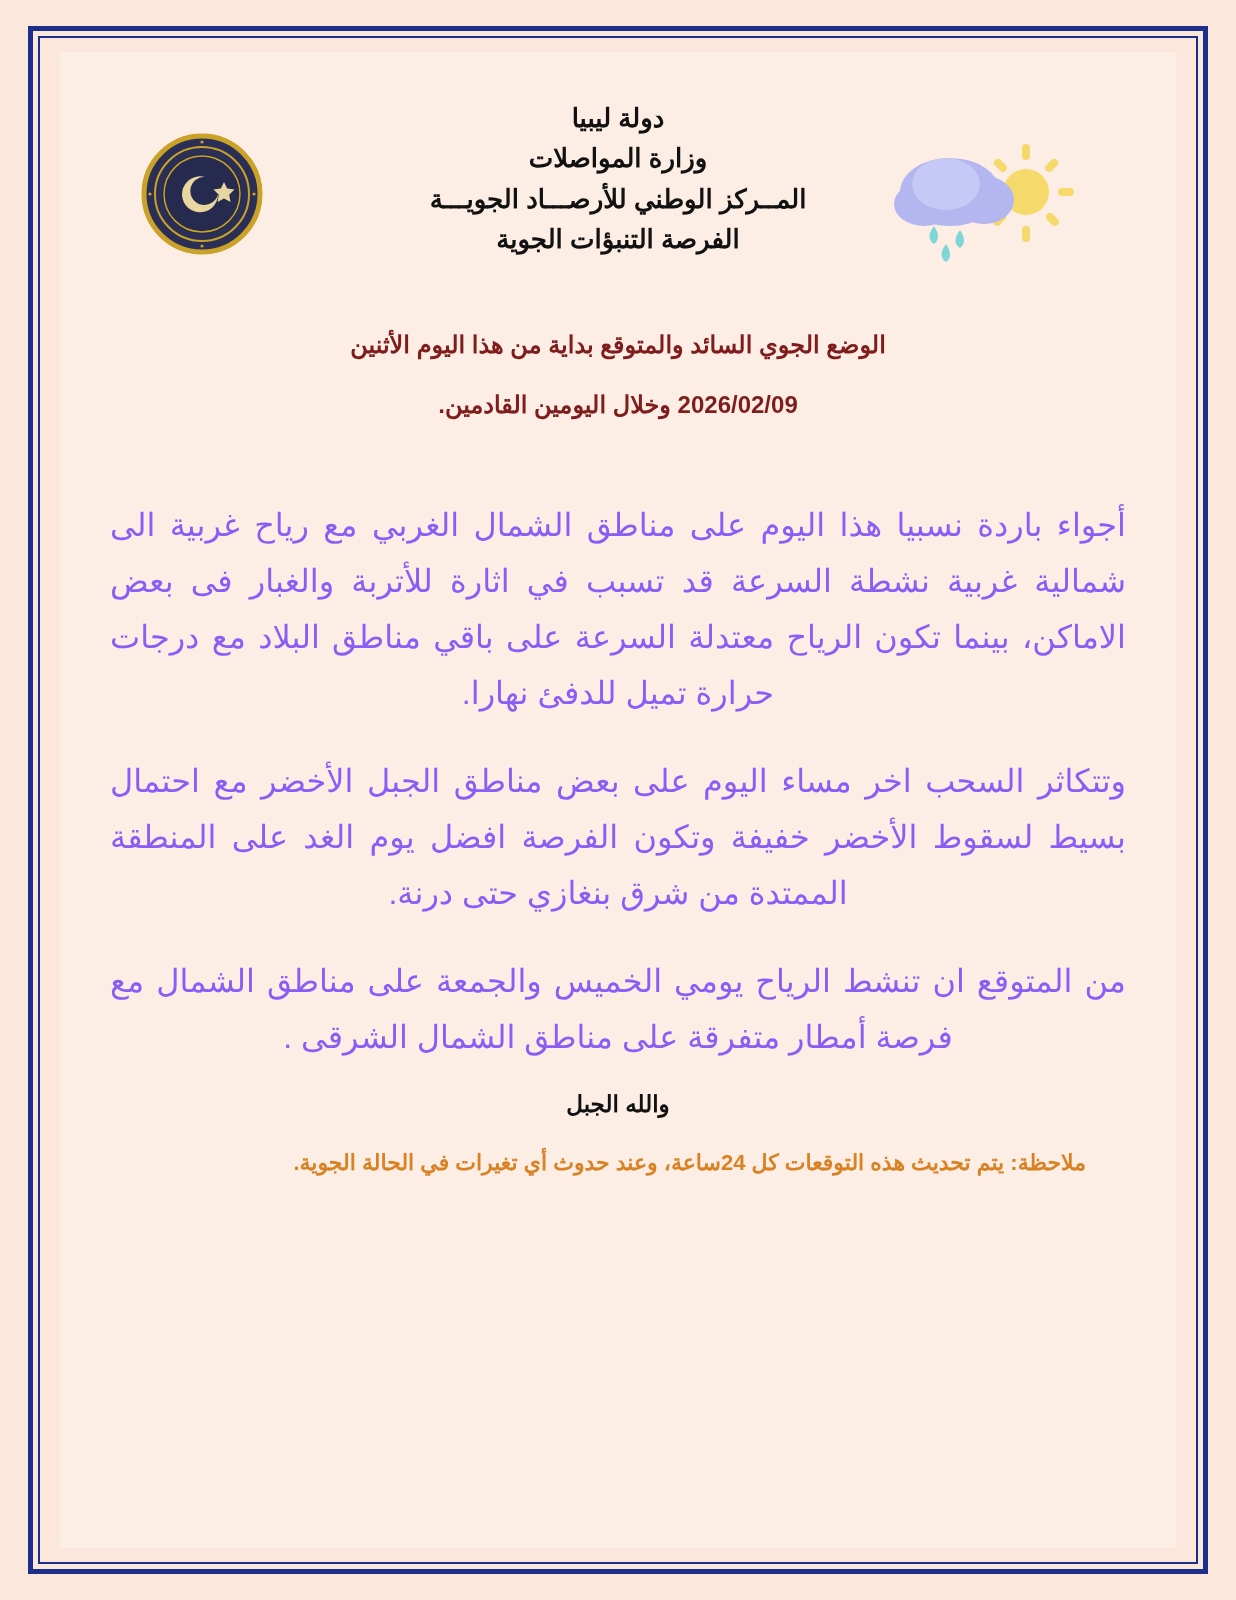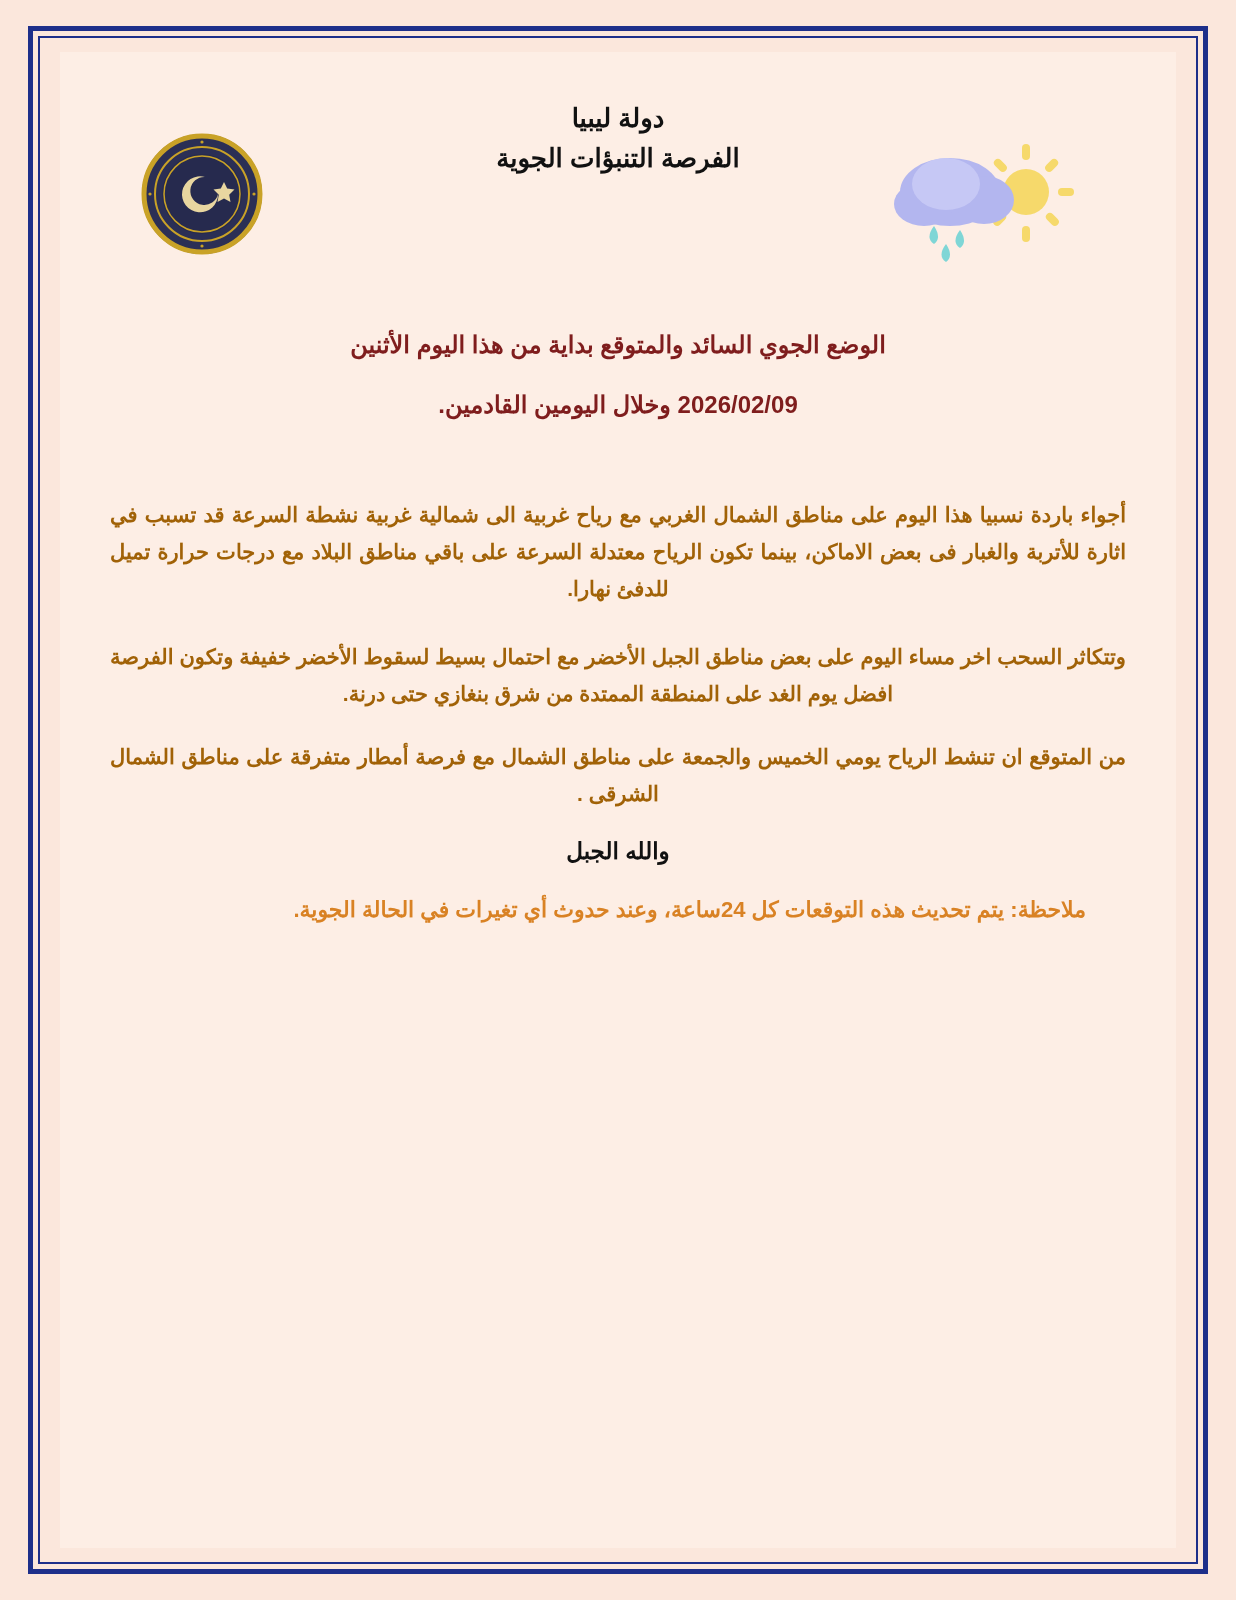--- a/index.html
+++ b/index.html
@@ -96,23 +96,23 @@
     font-weight: bold;
     color: #7f1d1d;
     line-height: 2.5;
   }
 
   .body-text {
     margin-top: 62px;
     padding: 0 12px;
   }
   .para {
-    font-size: 21px;
-    font-weight: bold;
-    color: #a16207;
+    font-size: 32px;
+    font-weight: normal;
+    color: #8b5cf6;
     text-align: justify;
     text-align-last: center;
     line-height: 1.75;
     margin-bottom: 26px;
   }
   .para.p1 {
     margin-bottom: 32px;
   }
   .closing {
     margin-top: 6px;
@@ -187,20 +187,22 @@
             <circle cx="62" cy="10" r="1.6"></circle>
             <circle cx="62" cy="114" r="1.6"></circle>
             <circle cx="10" cy="62" r="1.6"></circle>
             <circle cx="114" cy="62" r="1.6"></circle>
           </g>
         </svg>
       </div>
 
       <div class="header-titles">
         <div>دولة ليبيا</div>
+        <div>وزارة المواصلات</div>
+        <div>المــركز الوطني للأرصـــاد الجويـــة</div>
         <div>الفرصة التنبؤات الجوية</div>
       </div>
     </div>
 
     <div class="intro">
       <div>الوضع الجوي السائد والمتوقع بداية من هذا اليوم الأثنين</div>
       <div>2026/02/09 وخلال اليومين القادمين.</div>
     </div>
 
     <div class="body-text">

